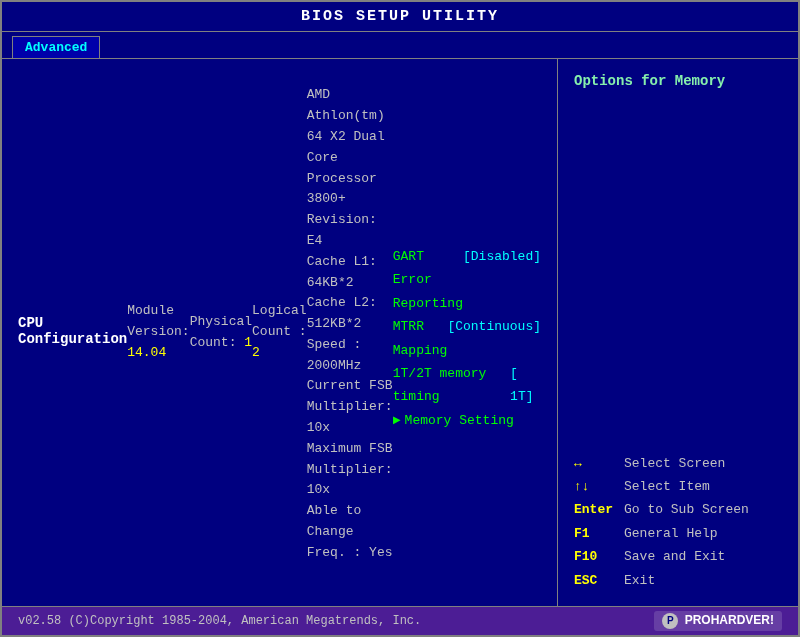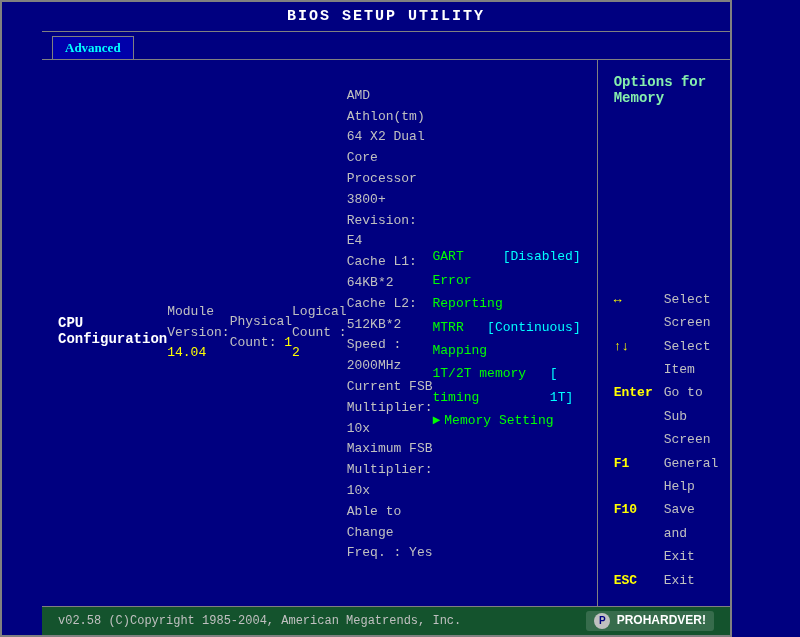--- a/index.html
+++ b/index.html
@@ -12,26 +12,25 @@
       width: 800px;
       height: 637px;
       background: #000080;
       font-family: 'Courier New', Courier, monospace;
       font-size: 14px;
       color: #c0c0c0;
       overflow: hidden;
     }
 
     .outer-border {
-      width: 732px;
+      width: 800px;
       height: 637px;
       border: 2px solid #808080;
       display: flex;
       flex-direction: column;
-      padding-left: 40px;
     }
 
     .title-bar {
       background: #000080;
       text-align: center;
       padding: 6px 0;
       color: #ffffff;
       font-size: 15px;
       font-weight: bold;
       letter-spacing: 2px;
@@ -46,21 +45,20 @@
 
     .tab {
       display: inline-block;
       background: #0000aa;
       color: #00ffff;
       padding: 3px 12px;
       border: 1px solid #808080;
       border-bottom: none;
       font-size: 13px;
       font-weight: bold;
-      font-family: Liberation Serif, serif;
     }
 
     .main-content {
       display: flex;
       flex: 1;
       overflow: hidden;
     }
 
     .left-panel {
       flex: 1;
@@ -168,21 +166,21 @@
       color: #ffff00;
       min-width: 50px;
       font-weight: bold;
     }
 
     .help-desc {
       color: #c0c0c0;
     }
 
     .footer {
-      background: #14532d;
+      background: #4c1d95;
       border-top: 1px solid #808080;
       padding: 4px 16px;
       font-size: 12px;
       color: #c0c0c0;
       display: flex;
       justify-content: space-between;
       align-items: center;
     }
 
     .watermark {

